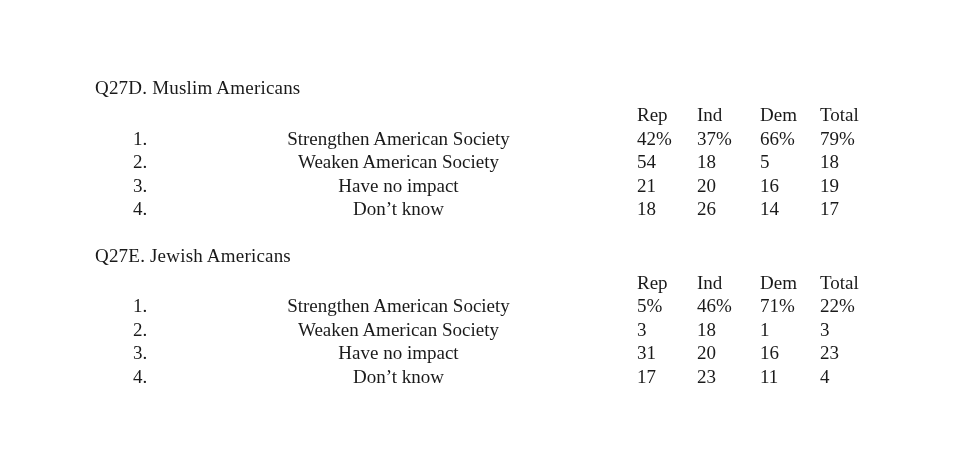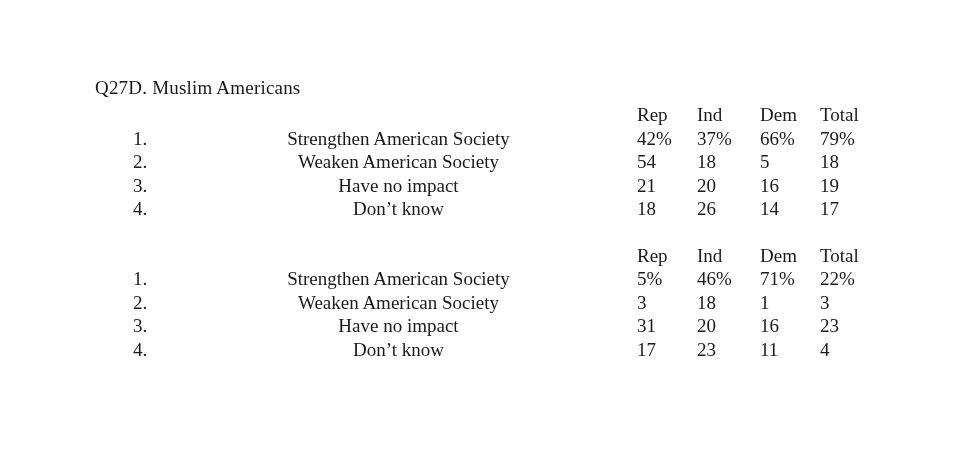--- a/index.html
+++ b/index.html
@@ -94,20 +94,21 @@
             <span class="cell-label">Don’t know</span>
             <span class="cell-val">18</span>
             <span class="cell-val">26</span>
             <span class="cell-val">14</span>
             <span class="cell-val">17</span>
           </div>
         </div>
   </section>
 
   <section class="qsection">
+    <h2 class="qtitle">Q27E. Jewish Americans</h2>
     <div class="qtable">
           <div class="trow">
             <span class="cell-num"></span>
             <span class="cell-label"></span>
             <span class="cell-val">Rep</span>
             <span class="cell-val">Ind</span>
             <span class="cell-val">Dem</span>
             <span class="cell-val">Total</span>
           </div>
           <div class="trow">

